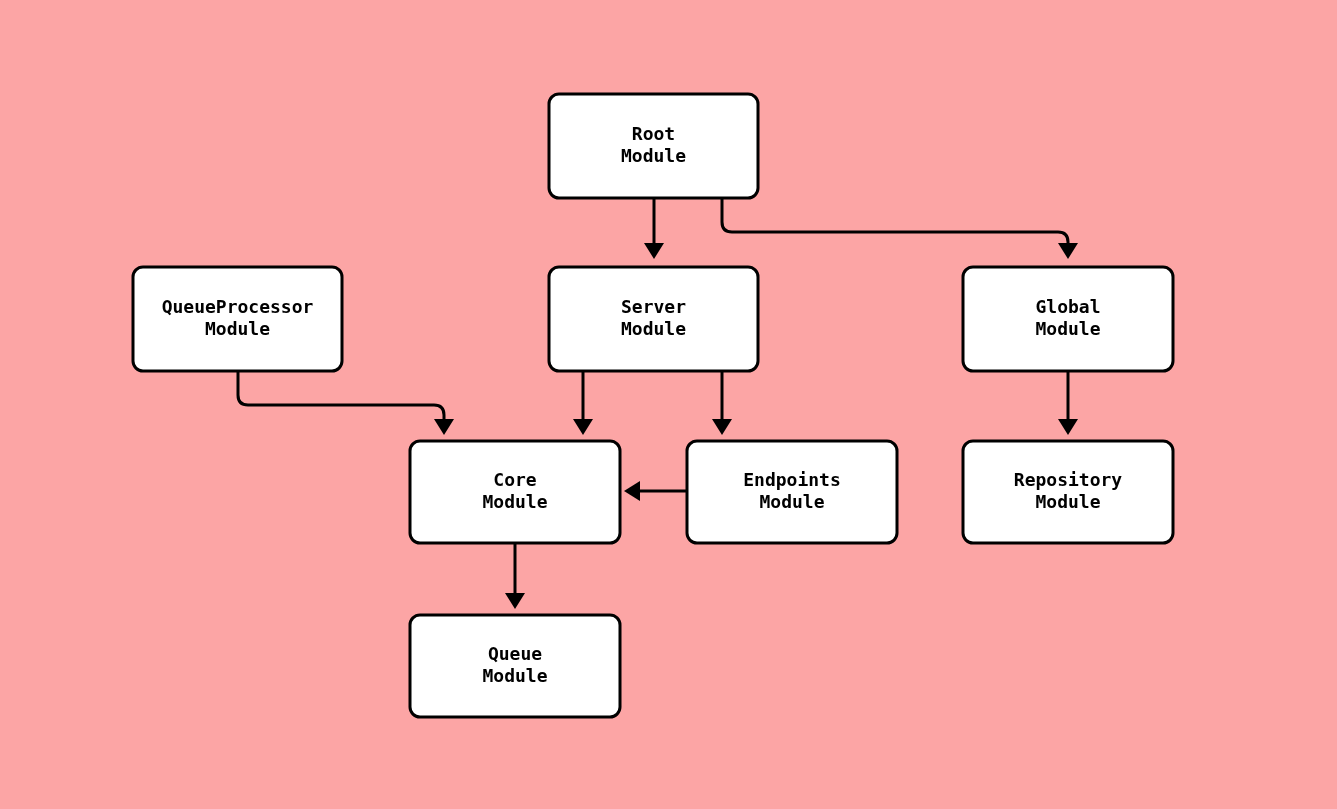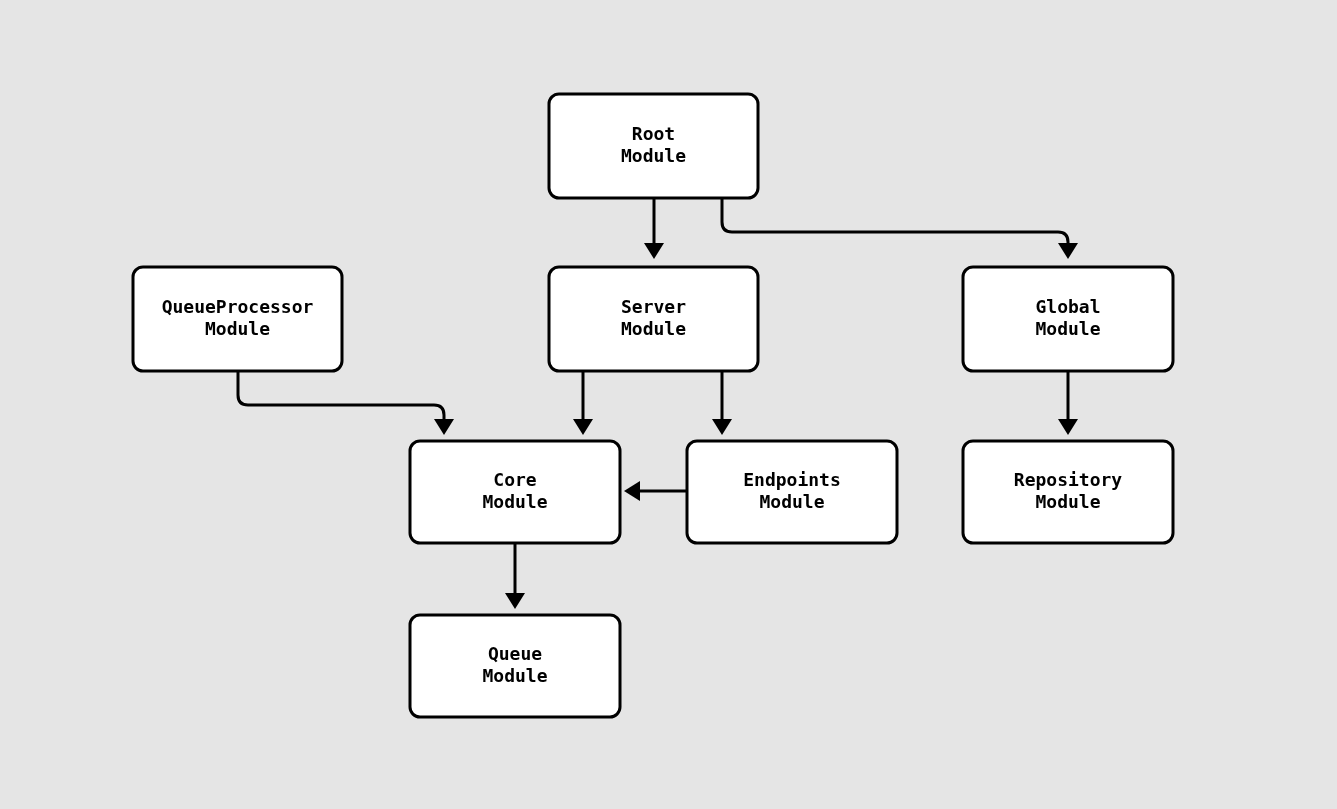--- a/index.html
+++ b/index.html
@@ -11,21 +11,21 @@
   body {
     width: 1337px;
     height: 809px;
     overflow: hidden;
     font-family: "DejaVu Sans Mono", "Liberation Mono", monospace;
   }
   #diagram-root {
     position: relative;
     width: 1337px;
     height: 809px;
-    background: #e5e5e5;
+    background: #fca5a5;
   }
   svg#diagram-canvas {
     display: block;
     width: 1337px;
     height: 809px;
   }
   .node-shape {
     fill: #ffffff;
     stroke: #000000;
     stroke-width: 3;

